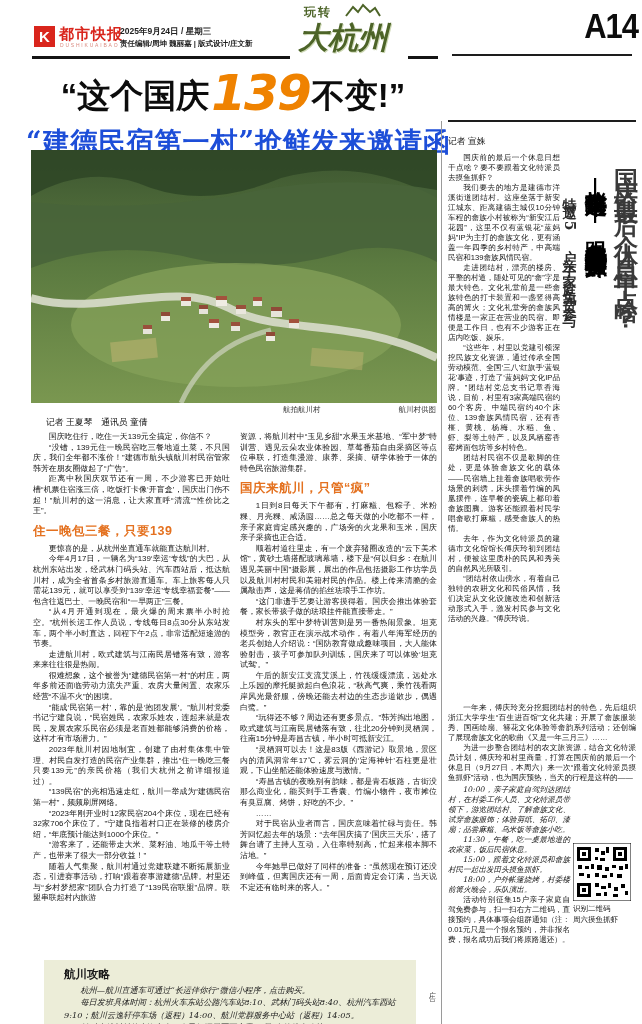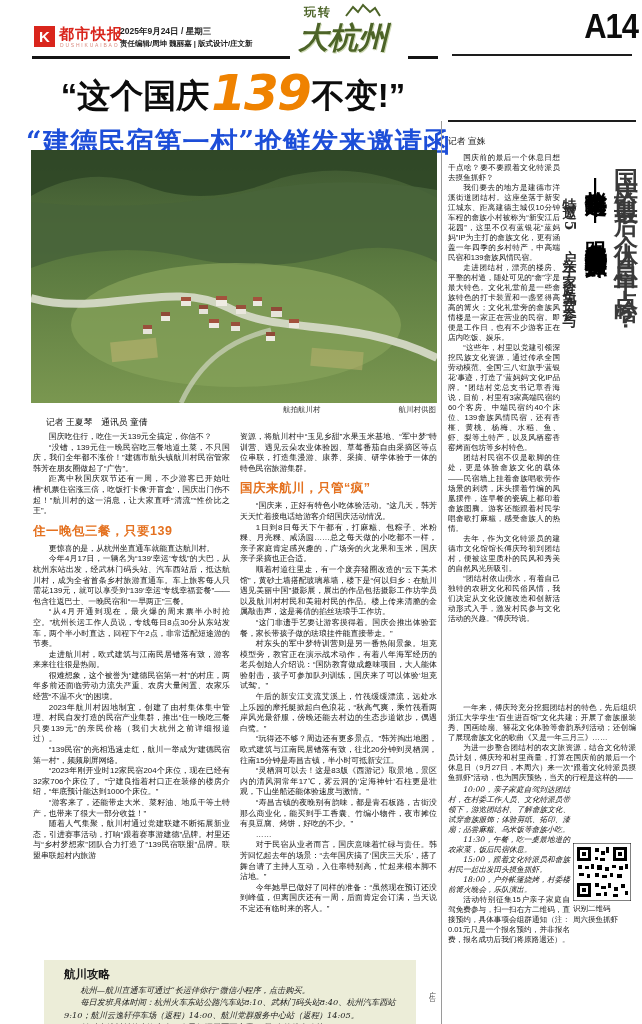--- a/index.html
+++ b/index.html
@@ -172,34 +172,34 @@
           <p>“没错，139元住一晚民宿吃三餐地道土菜，不只国庆，我们全年都不涨价！”建德市航头镇航川村民宿管家韩芳在朋友圈做起了“广告”。</p>
           <p>距离中秋国庆双节还有一周，不少游客已开始吐槽“机票住宿涨三倍，吃饭打卡像‘开盲盒’，国庆出门伤不起！”航川村的这一消息，让大家直呼“清流”“性价比之王”。</p>
         </div>
       <div class="subhead">住一晚包三餐，只要139</div>
       <div>
           <p>更惊喜的是，从杭州坐直通车就能直达航川村。</p>
           <p>今年4月17日，一辆名为“139‘幸运’专线”的大巴，从杭州东站出发，经武林门码头站、汽车西站后，抵达航川村，成为全省首条乡村旅游直通车。车上旅客每人只需花139元，就可以享受到“139‘幸运’专线幸福套餐”——包含往返巴士、一晚民宿和“一早两正”三餐。</p>
           <p>“从4月开通到现在，最火爆的周末票半小时抢空。”杭州长运工作人员说，专线每日8点30分从东站发车，两个半小时直达，回程下午2点，非常适配短途游的节奏。</p>
           <p>走进航川村，欧式建筑与江南民居错落有致，游客来来往往很是热闹。</p>
           <p>很难想象，这个被誉为“建德民宿第一村”的村庄，两年多前还面临劳动力流失严重、农房大量闲置、农家乐经营“不温不火”的困境。</p>
+          <p>“能成‘民宿第一村’，靠的是‘抱团发展’。”航川村党委书记宁建良说，“民宿姓民，农家乐姓农，连起来就是农民，发展农家乐民宿必须是老百姓都能够消费的价格，这样才有市场潜力。”</p>
           <p>2023年航川村因地制宜，创建了由村集体集中管理、村民自发打造的民宿产业集群，推出“住一晚吃三餐只要139元”的亲民价格（我们大杭州之前详细报道过）。</p>
           <p>“139民宿”的亮相迅速走红，航川一举成为“建德民宿第一村”，频频刷屏网络。</p>
           <p>“2023年刚开业时12家民宿204个床位，现在已经有32家706个床位了。”宁建良指着村口正在装修的楼房介绍，“年底预计能达到1000个床位。”</p>
           <p>“游客来了，还能带走大米、菜籽油、地瓜干等土特产，也带来了很大一部分收益！”</p>
           <p>随着人气集聚，航川村通过党建联建不断拓展新业态，引进赛事活动，打响“跟着赛事游建德”品牌。村里还与“乡村梦想家”团队合力打造了“139民宿联盟”品牌。联盟串联起村内旅游</p>
         </div>
     </div>
     <div class="acol c2">
       <div class="no-indent">
           <p>资源，将航川村中“玉见乡甜”水果玉米基地、“军中梦”特训营、遇见云朵农业体验园、草莓番茄自由采摘区等点位串联，打造集漫游、康养、采摘、研学体验于一体的特色民宿旅游集群。</p>
         </div>
       <div class="subhead">国庆来航川，只管“疯”</div>
       <div>
-          <p>“国庆来，正好有特色小吃体验活动。”这几天，韩芳天天忙着接电话给游客介绍国庆活动情况。</p>
           <p>1日到8日每天下午都有，打麻糍、包粽子、米粉粿、月亮粿、咸汤圆……总之每天做的小吃都不一样，亲子家庭肯定感兴趣的，广场旁的火龙果和玉米，国庆亲子采摘也正合适。</p>
           <p>顺着村道往里走，有一个废弃猪圈改造的“云下美术馆”，黄砂土墙搭配玻璃幕墙，楼下是“何以归乡：在航川遇见美丽中国”摄影展，展出的作品包括摄影工作坊学员以及航川村村民和美籍村民的作品。楼上传来清脆的金属敲击声，这是蒋倩的掐丝珐琅手工作坊。</p>
           <p>“这门非遗手艺要让游客摸得着。国庆会推出体验套餐，家长带孩子做的珐琅挂件能直接带走。”</p>
           <p>村东头的军中梦特训营则是另一番热闹景象。坦克模型旁，教官正在演示战术动作，有着八年海军经历的老兵创始人介绍说：“国防教育做成趣味项目，大人能体验射击，孩子可参加队列训练，国庆来了可以体验‘坦克试驾’。”</p>
           <p>午后的新安江支流艾溪上，竹筏缓缓漂流，远处水上乐园的摩托艇掀起白色浪花，“秋高气爽，乘竹筏看两岸风光最舒服，傍晚还能去村边的生态步道散步，偶遇白鹭。”</p>
           <p>“玩得还不够？周边还有更多景点。”韩芳掏出地图，欧式建筑与江南民居错落有致，往北20分钟到灵栖洞，往南15分钟是寿昌古镇，半小时可抵新安江。</p>
           <p>“灵栖洞可以去！这是83版《西游记》取景地，景区内的清风洞常年17℃，雾云洞的‘定海神针’石柱更是壮观，下山坐船还能体验速度与激情。”</p>
           <p>“寿昌古镇的夜晚别有韵味，都是青石板路，古街没那么商业化，能买到手工香囊、竹编小物件，夜市摊位有臭豆腐、烤饼，好吃的不少。”</p>
           <p>……</p>
           <p>对于民宿从业者而言，国庆意味着忙碌与责任。韩芳回忆起去年的场景：“去年国庆搞了‘国庆三天乐’，搭了舞台请了主持人互动，入住率特别高，忙起来根本脚不沾地。”</p>

